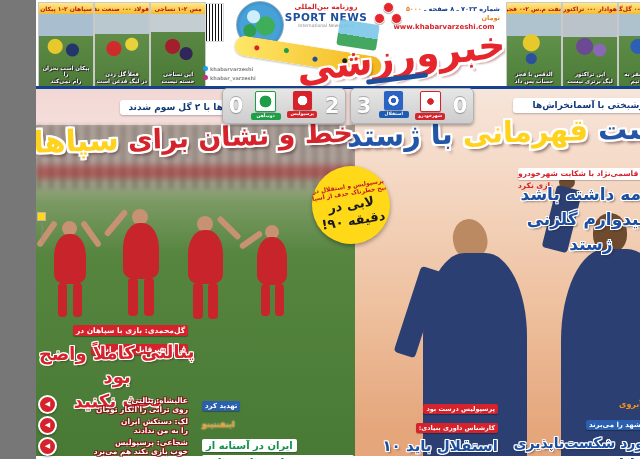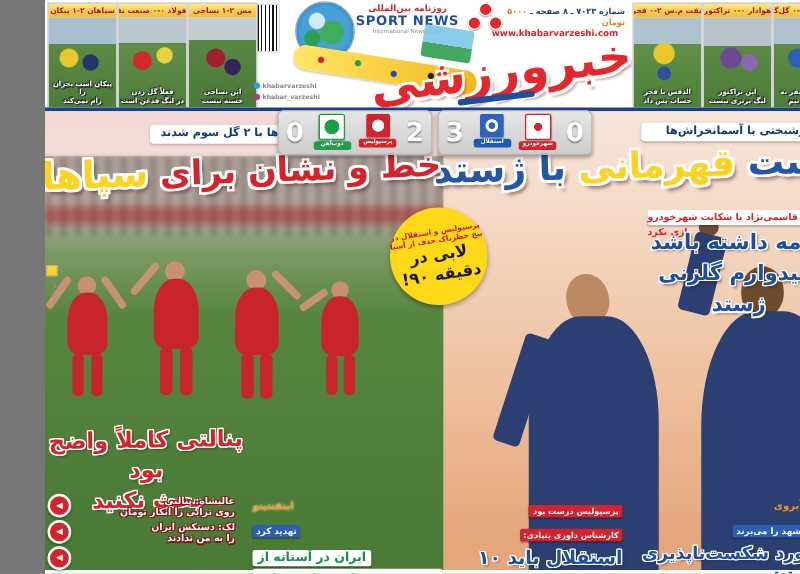--- a/index.html
+++ b/index.html
@@ -325,20 +325,28 @@
     <span class="c-yel" style="font-size:30px">سپاهان</span>
   </div>
 
   <div class="badge">
     <div class="tiny">پرسپولیس و استقلال در</div>
     <div class="tiny">بیخ خطرناک حذف از آسیا</div>
     <div class="big">لابی در</div>
     <div class="big">دقیقه ۹۰!</div>
   </div>
 
+  <div class="abs" style="left:2px;top:318px;width:150px;text-align:right;z-index:27">
+    <div>
+      <span class="redbox" style="font-size:7.5px">گل‌محمدی: بازی با سپاهان در</span>
+    </div>
+    <div>
+      <span class="redbox" style="font-size:7.5px">اراک غیرقابل هضم است</span>
+    </div>
+  </div>
   <div class="abs ow1" style="left:0;top:341px;width:162px;text-align:center;font-size:18px;line-height:24px;font-weight:900;color:#d6222a;transform:rotate(-1deg);z-index:27">
     <div>پنالتی کاملاً واضح بود</div>
     <div>بحث نکنید</div>
   </div>
   <div class="bullets">
     <div class="brow">
       <span class="bcirc">◀</span>
       <span class="btxt">
         <span>عالیشاه: پنالتی</span><br>
         <span>روی ترابی را انکار تومان</span>
@@ -346,34 +354,38 @@
     </div>
     <div class="brow">
       <span class="bcirc">◀</span>
       <span class="btxt">
         <span>لک: دستکش ایران</span><br>
         <span>را به من ندادند</span>
       </span>
     </div>
     <div class="brow">
       <span class="bcirc">◀</span>
+      <span class="btxt">
+        <span>شجاعی: پرسپولیس</span><br>
+        <span>خوب بازی نکند هم می‌برد</span>
+      </span>
     </div>
   </div>
 
   <div class="credit">
     <div class="sq"></div>
     <div class="vt">خبرورزشی</div>
   </div>
 
   <div class="abs" style="left:166px;top:392px;width:152px;text-align:left;z-index:27">
+    <div style="text-align:left;margin-top:1px">
+      <span class="bluebox" style="font-size:7px">تهدید کرد</span>
+    </div>
     <div style="text-align:left">
       <span style="font-size:8px;font-weight:bold;color:#f7941d;text-shadow:0 0 2px #fff">اینفنتینو</span>
-    </div>
-    <div style="text-align:left;margin-top:1px">
-      <span class="bluebox" style="font-size:7px">تهدید کرد</span>
     </div>
     <div style="margin-top:3px;text-align:left">
       <span class="whitebox c-green" style="font-size:10px;font-weight:900">ایران در آستانه از</span>
     </div>
     <div style="margin-top:2px;text-align:left">
       <span class="whitebox c-green" style="font-size:12.5px;font-weight:900">دست دادن بازی‌های ملی</span>
     </div>
   </div>
 
   <div class="abs" style="left:322px;top:396px;width:140px;text-align:right;z-index:27">

